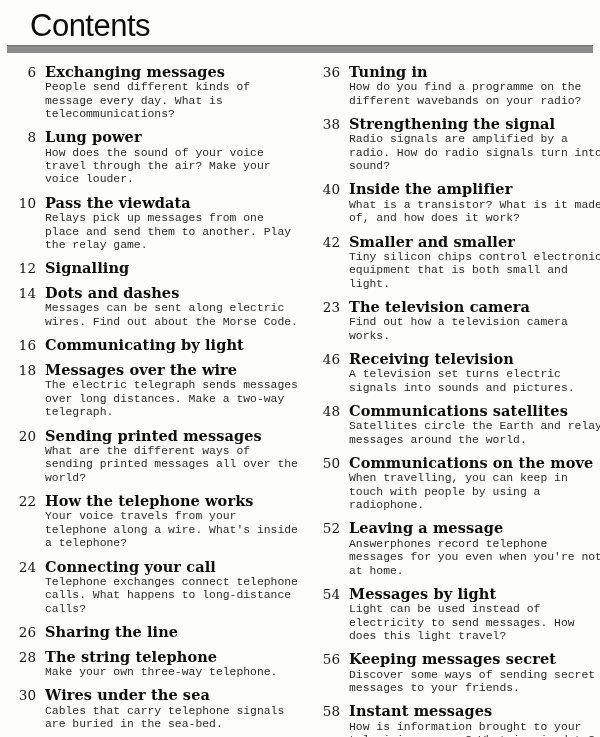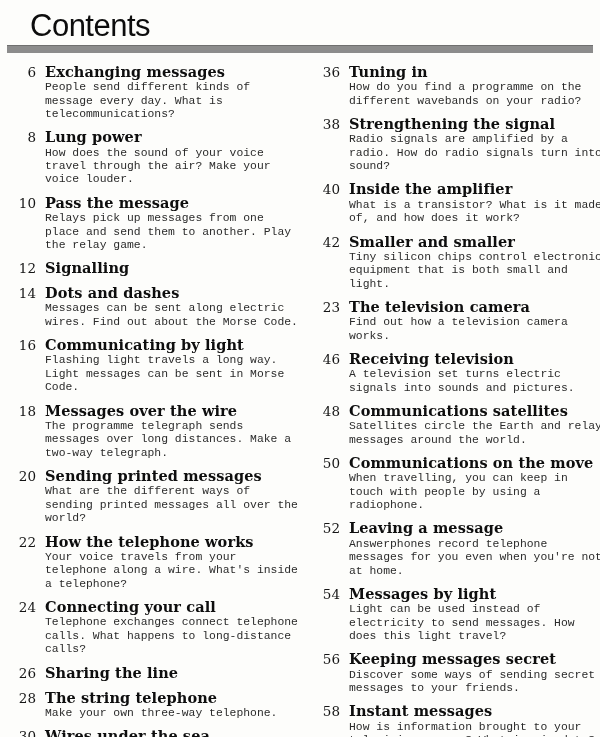--- a/index.html
+++ b/index.html
@@ -104,21 +104,21 @@
       <span class="num">8</span>
       <div class="body">
         <h2 class="title">Lung power</h2>
         <p class="desc">How does the sound of your voice travel through the air? Make your voice louder.</p>
       </div>
     </div>
 
     <div class="entry">
       <span class="num">10</span>
       <div class="body">
-        <h2 class="title">Pass the message</h2>
+        <h2 class="title">Pass the viewdata</h2>
         <p class="desc">Relays pick up messages from one place and send them to another. Play the relay game.</p>
       </div>
     </div>
 
     <div class="entry">
       <span class="num">12</span>
       <div class="body">
         <h2 class="title">Signalling</h2>
       </div>
     </div>
@@ -128,29 +128,28 @@
       <div class="body">
         <h2 class="title">Dots and dashes</h2>
         <p class="desc">Messages can be sent along electric wires. Find out about the Morse Code.</p>
       </div>
     </div>
 
     <div class="entry">
       <span class="num">16</span>
       <div class="body">
         <h2 class="title">Communicating by light</h2>
-        <p class="desc">Flashing light travels a long way. Light messages can be sent in Morse Code.</p>
       </div>
     </div>
 
     <div class="entry">
       <span class="num">18</span>
       <div class="body">
         <h2 class="title">Messages over the wire</h2>
-        <p class="desc">The programme telegraph sends messages over long distances. Make a two-way telegraph.</p>
+        <p class="desc">The electric telegraph sends messages over long distances. Make a two-way telegraph.</p>
       </div>
     </div>
 
     <div class="entry">
       <span class="num">20</span>
       <div class="body">
         <h2 class="title">Sending printed messages</h2>
         <p class="desc">What are the different ways of sending printed messages all over the world?</p>
       </div>
     </div>

